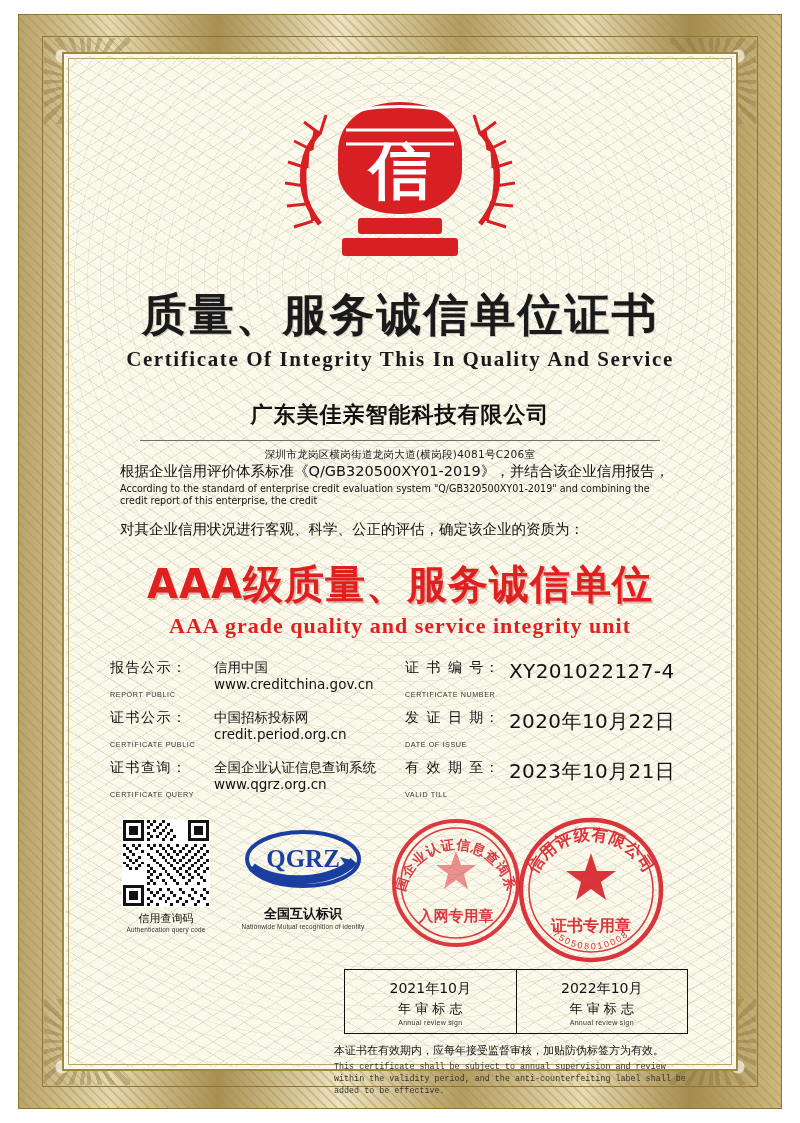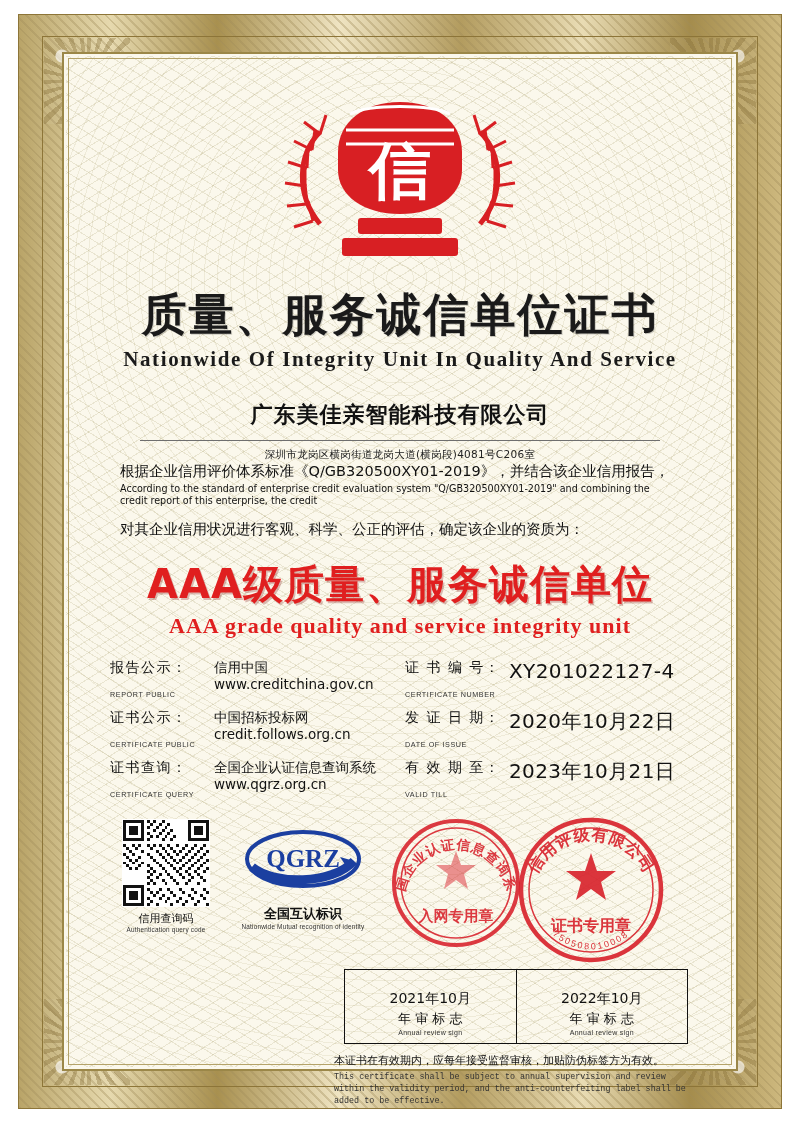--- a/index.html
+++ b/index.html
@@ -285,21 +285,21 @@
   
   .annual {
     display: flex;
     width: 344px;
     margin: 2px 0 0 auto;
     margin-right: 2px;
   }
   .annual-box {
     flex: 1;
     border: 1px solid #111;
-    padding: 20px 0 7px 0;
+    padding: 10px 0 7px 0;
     text-align: center;
   }
   .annual-box + .annual-box { border-left: none; }
   .annual-y {
     font-family: "DejaVu Sans", "Liberation Sans", sans-serif;
     font-size: 14px;
     color: #111;
   }
   .annual-cn {
     font-family: "DejaVu Sans", "Liberation Sans", sans-serif;
@@ -387,21 +387,21 @@
         </g>
 
         <g fill="#d81f23">
           <rect x="108" y="144" width="84" height="16" rx="3"></rect>
           <rect x="92" y="164" width="116" height="18" rx="3"></rect>
         </g>
       </svg>
     </div>
 
     <div class="title-cn">质量、服务诚信单位证书</div>
-    <div class="title-en">Nationwide Of Integrity Unit In Quality And Service</div>
+    <div class="title-en">Certificate Of Integrity This In Quality And Service</div>
 
     <div class="company">广东美佳亲智能科技有限公司</div>
     <div class="rule"></div>
     <div class="address">深圳市龙岗区横岗街道龙岗大道(横岗段)4081号C206室</div>
 
     <div class="body-block">
       <div class="p-cn">根据企业信用评价体系标准《Q/GB320500XY01-2019》，并结合该企业信用报告，</div>
       <div class="p-en">According to the standard of enterprise credit evaluation system "Q/GB320500XY01-2019" and combining the credit report of this enterprise, the credit</div>
       <div class="p-cn p-gap">对其企业信用状况进行客观、科学、公正的评估，确定该企业的资质为：</div>
     </div>
@@ -423,21 +423,21 @@
           </div>
         </div>
 
         <div class="info-row">
           <div class="lbl">
             <span class="cn">证书公示：</span>
             <span class="en">CERTIFICATE PUBLIC</span>
           </div>
           <div class="val">
             <span class="sub">中国招标投标网</span>
-            <span class="sub">credit.follows.org.cn</span>
+            <span class="sub">credit.period.org.cn</span>
           </div>
         </div>
 
         <div class="info-row">
           <div class="lbl">
             <span class="cn">证书查询：</span>
             <span class="en">CERTIFICATE QUERY</span>
           </div>
           <div class="val">
             <span class="sub">全国企业认证信息查询系统</span>

